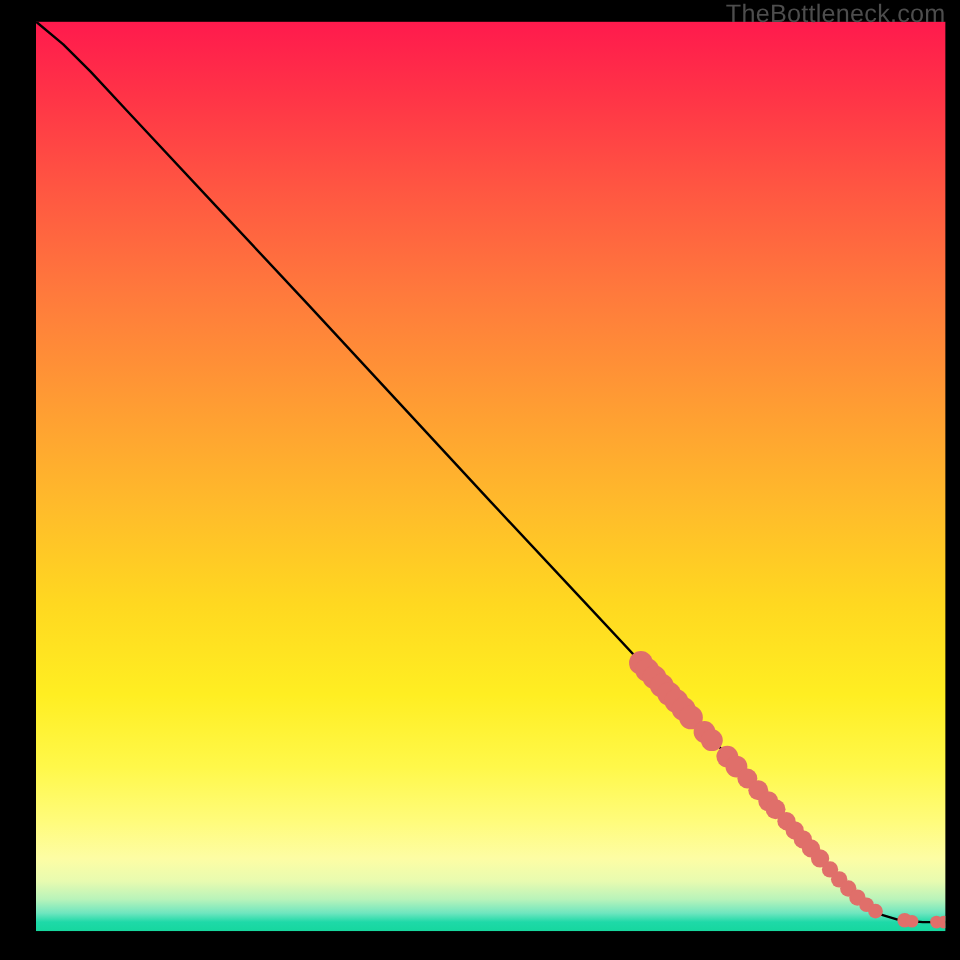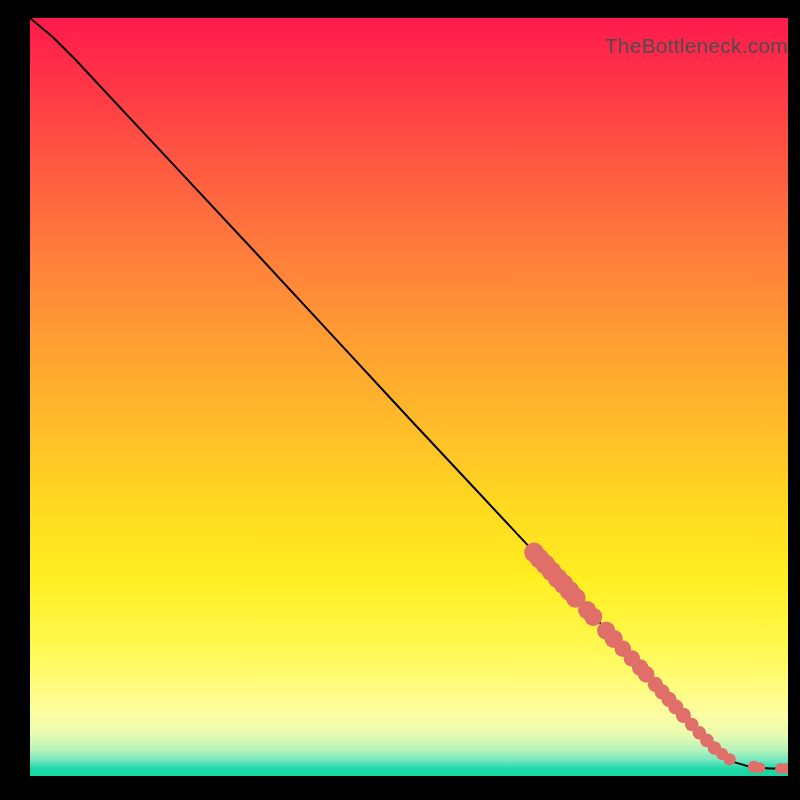--- a/index.html
+++ b/index.html
@@ -51,21 +51,20 @@
   .watermark {
     position: absolute;
     top: 0;
     right: 12px;
     color: #4d4d4d;
     font-size: 21px;
     font-weight: 500;
     letter-spacing: 0.2px;
     user-select: none;
     z-index: 3;
-    margin-top: 34px;
   }
   svg.overlay {
     position: absolute;
     inset: 0;
     z-index: 2;
   }
 </style>
 </head>
 <body>
 

